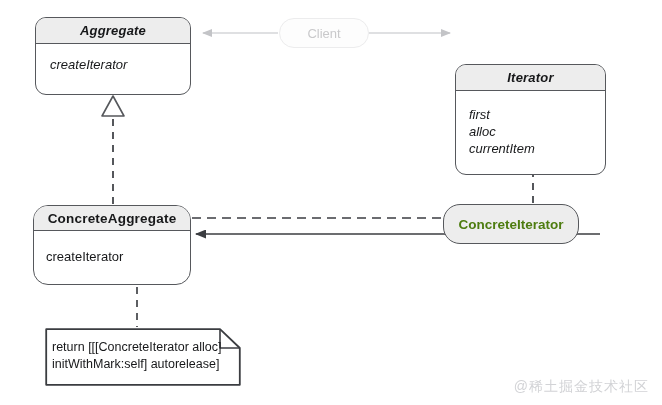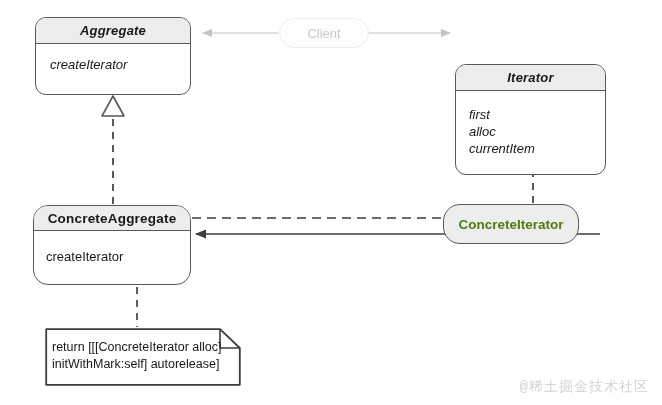--- a/index.html
+++ b/index.html
@@ -119,21 +119,21 @@
   }
 
   
   #watermark {
     position: absolute;
     right: 13px; bottom: 9px;
     font-size: 14px;
     color: #d2d3d6;
     letter-spacing: 1px;
     white-space: nowrap;
-    font-family: Liberation Mono, monospace;
+    font-family: Liberation Sans, sans-serif;
   }
 </style>
 </head>
 <body>
 
 <div id="canvas">
 
   <svg id="wires" viewBox="0 0 662 405" xmlns="http://www.w3.org/2000/svg">
     <defs>
       <marker id="arrowSolidDark" markerWidth="11" markerHeight="9" refX="10" refY="4.5" orient="auto" markerUnits="userSpaceOnUse">

